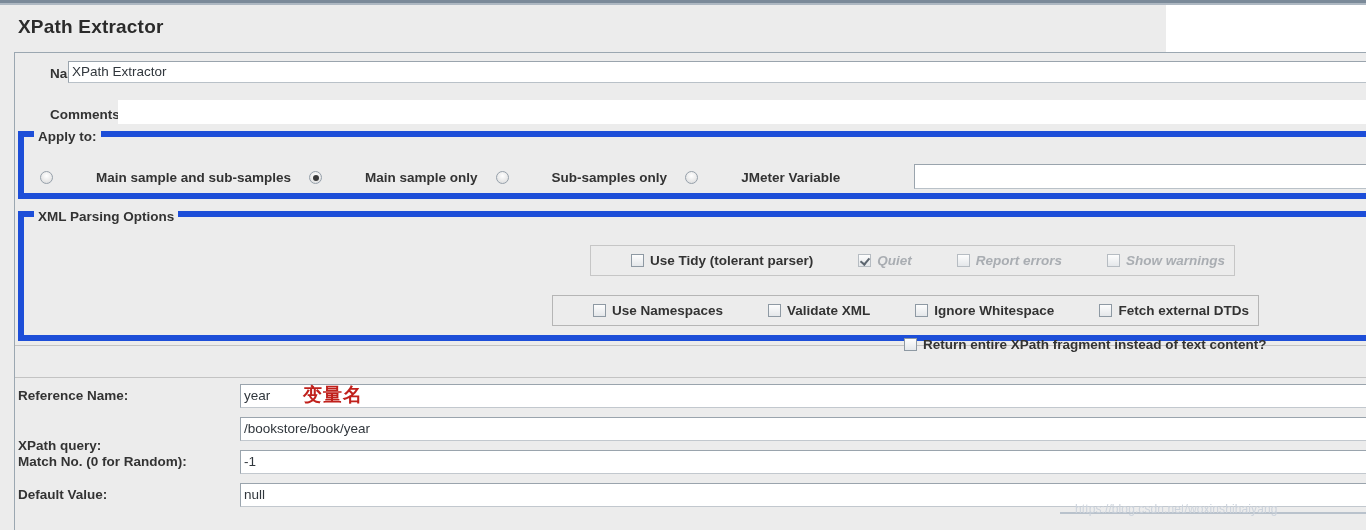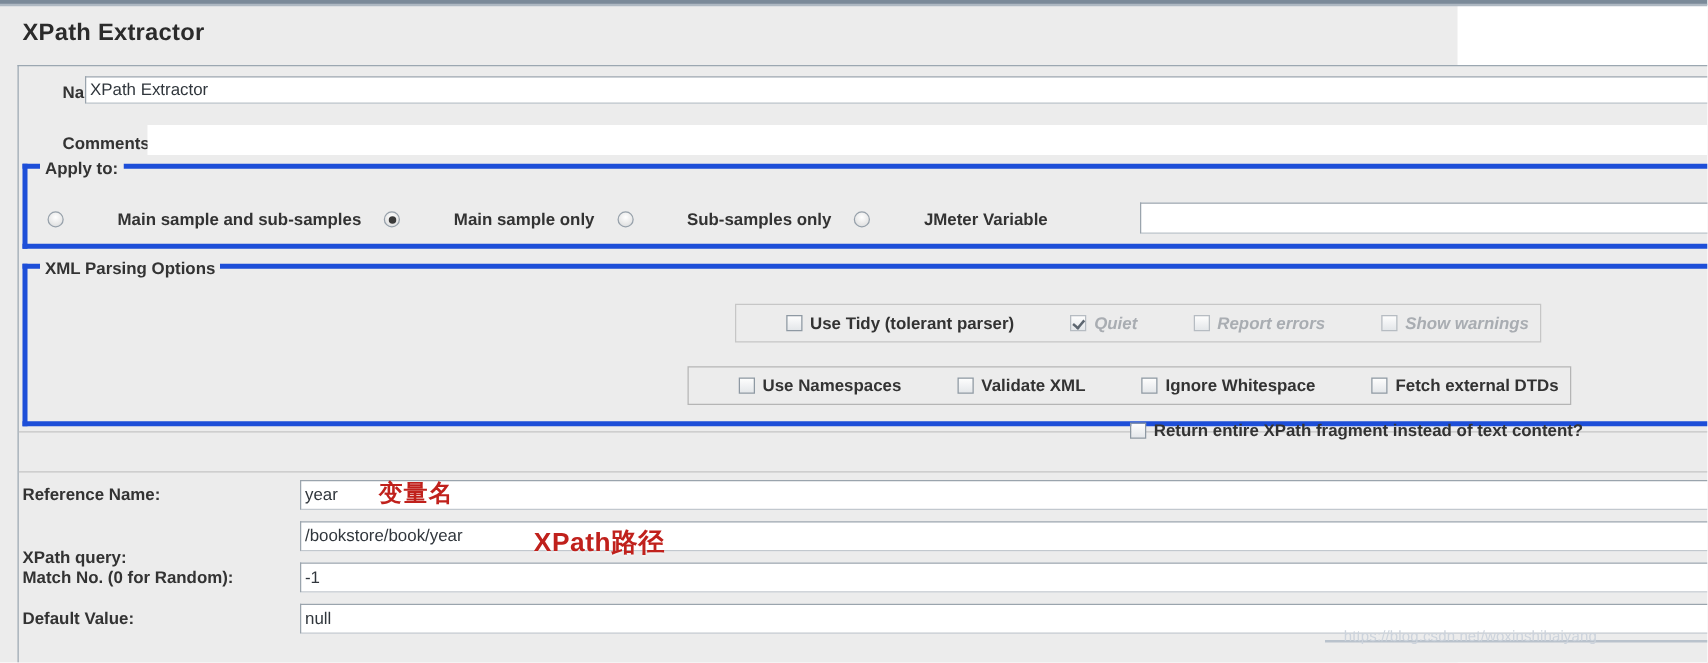--- a/index.html
+++ b/index.html
@@ -107,21 +107,21 @@
     line-height: 24px;
     border-top: none;
     border-left: none;
     border-bottom: none;
   }
 
   
   .group {
     position: absolute;
     box-sizing: border-box;
-    border: 4px solid #1d4ed8;
+    border: 6px solid #1d4ed8;
     background: #ececec;
   }
   .group-label {
     position: absolute;
     top: -8px; left: 10px;
     background: #ececec;
     padding: 0 4px;
     font-size: 13.5px;
     font-weight: bold;
     color: #333333;
@@ -432,18 +432,17 @@
   <div class="bfield-label" style="top:438px">XPath query:</div>
   <input class="bfield-input" style="top: 417px;" type="text" value="/bookstore/book/year">
 
   <div class="bfield-label" style="top:454px">Match No. (0 for Random):</div>
   <input class="bfield-input" style="top: 450px;" type="text" value="-1">
 
   <div class="bfield-label" style="top:487px">Default Value:</div>
   <input class="bfield-input" style="top: 483px;" type="text" value="null">
 
   <div class="annot" id="annot-var">变量名</div>
-  <div class="annot" id="annot-xpath">XPath路径</div>
 
   <div class="wm-rule"></div>
   <div class="watermark">https://blog.csdn.net/woxinshihaiyang</div>
 
 </div>
 
 </body></html>

